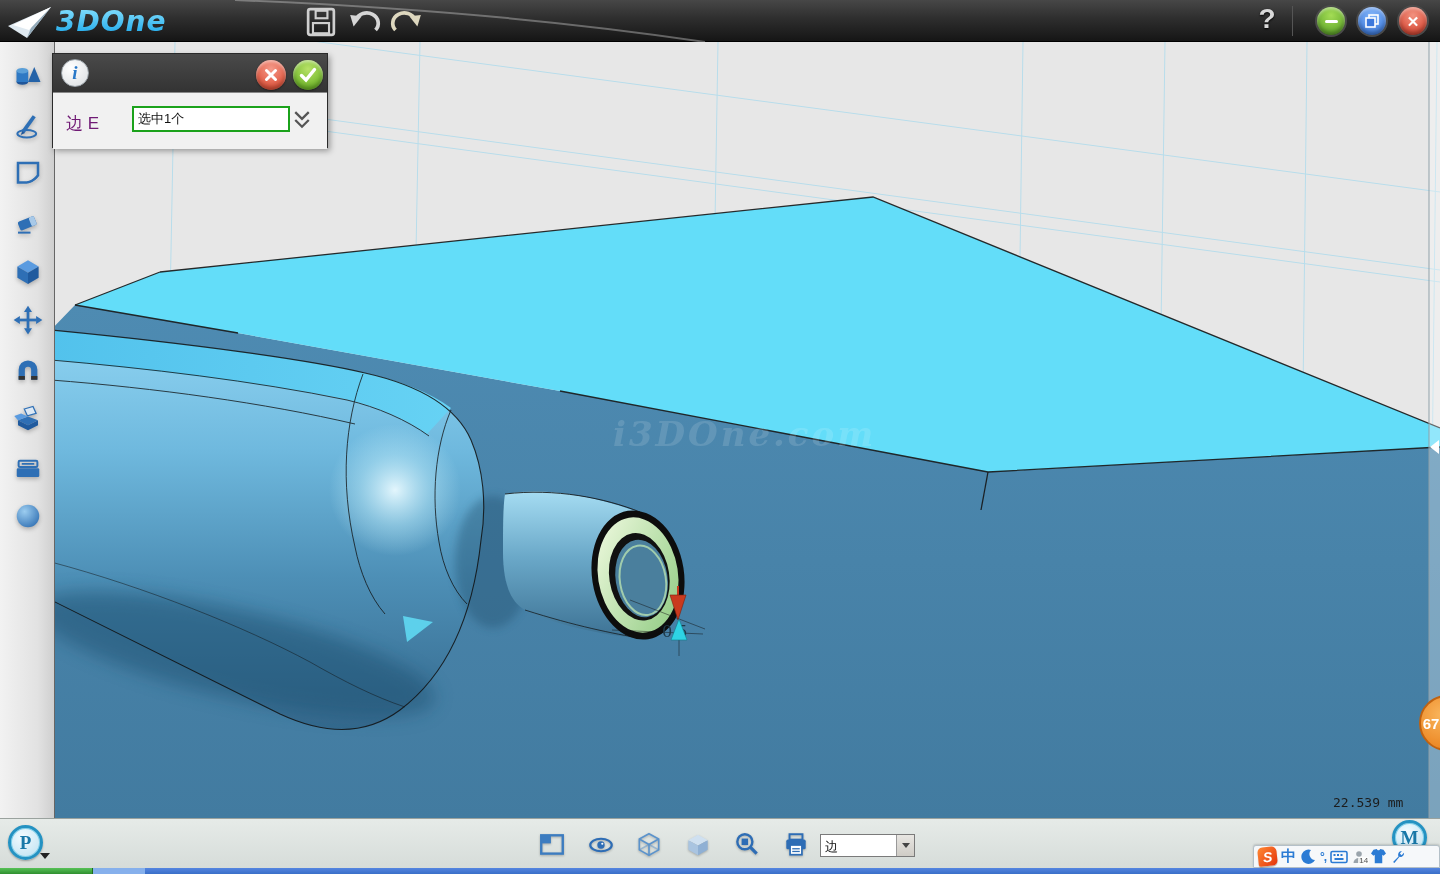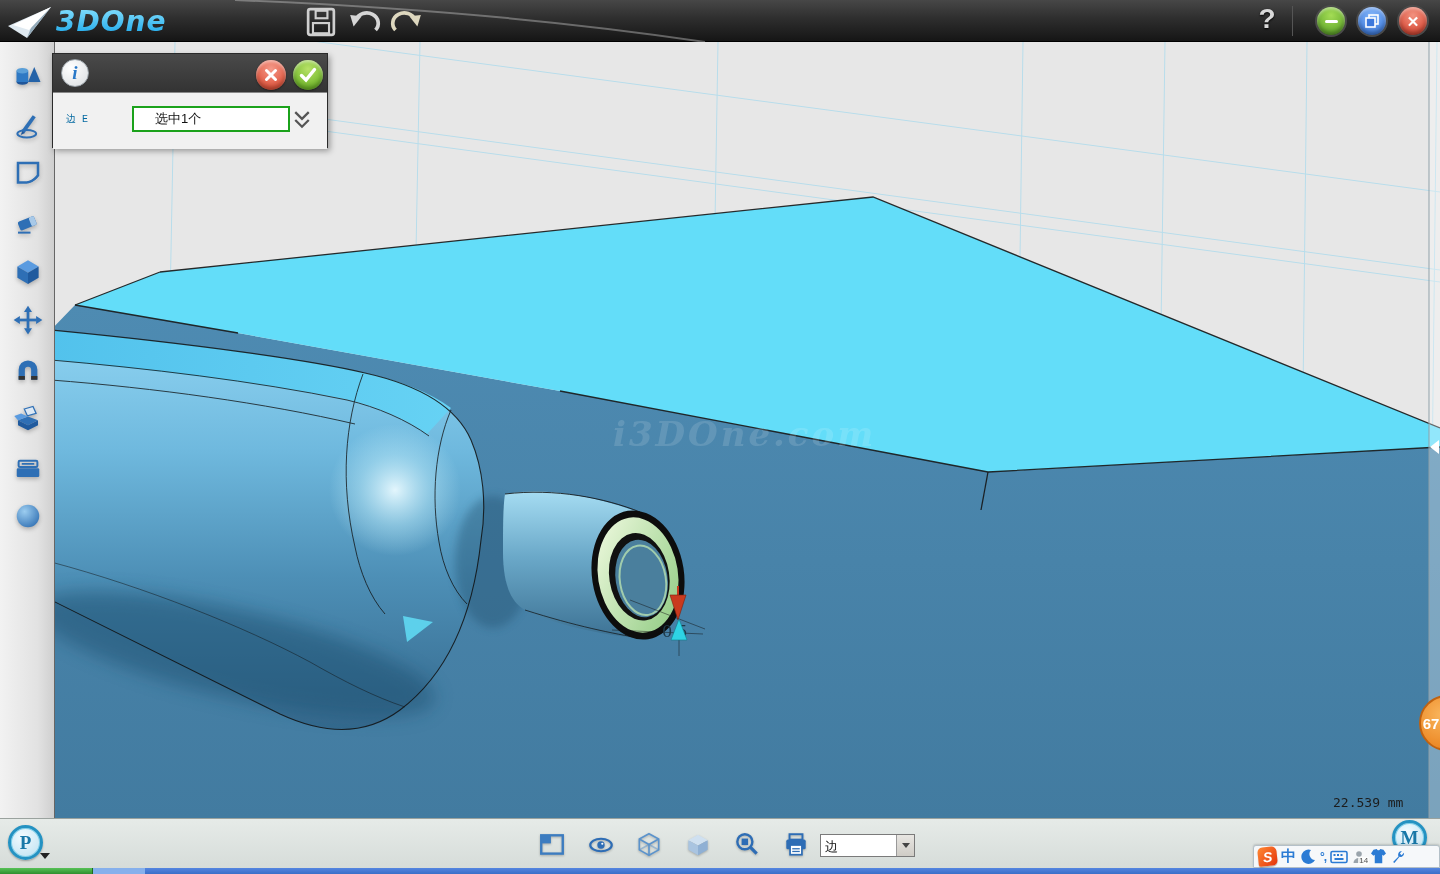--- a/index.html
+++ b/index.html
@@ -47,23 +47,23 @@
     background:radial-gradient(circle at 35% 30%,#ffffff,#d9dde0);
     border:1px solid #9aa2a8; color:#2878c8; font-family:"Liberation Serif",serif;
     font-weight:bold; font-style:italic; font-size:19px; text-align:center; line-height:26px; }
   .dlg-btn { top:6px; width:30px; height:30px; border-radius:50%; cursor:pointer;
     display:flex; align-items:center; justify-content:center;
     box-shadow:inset 0 2px 3px rgba(255,255,255,.5), inset 0 -3px 4px rgba(0,0,0,.3), 0 1px 2px rgba(0,0,0,.4); }
   #dlg-cancel { left:203px; background:radial-gradient(circle at 50% 30%,#f49a8a,#d83b20); }
   #dlg-ok { left:240px; background:radial-gradient(circle at 50% 30%,#b8e268,#55a513); }
   #dialog-body { left:0; top:38px; width:100%; height:57px; background:#f1f1f1;
     border-top:1px solid #888; }
-  #dlg-label { left:13px; top:19px; font-size:10px; color:#0369a1;font-family:Liberation Mono, monospace; }
+  #dlg-label { left:13px; top:19px; font-size:17px; color:#701a75; }
   #dlg-input { left:79px; top:13px; width:158px; height:26px; border:2px solid #1ba21b;
-    background:#fff; font-size:13px; padding:0 21px; color:#111;
+    background:#fff; font-size:13px; padding:0 4px; color:#111;
     font-family:"Liberation Sans",sans-serif; outline:none; }
   #dlg-expand { left:240px; top:16px; width:18px; height:22px; cursor:pointer; }
 
   
   #bottombar { left:0; top:818px; width:1440px; height:50px;
     background:linear-gradient(#e6ebe8,#d6dcd9); border-top:1px solid #9aa29e; z-index:10; }
   .badge-circle { width:35px; height:35px; border-radius:50%;
     border:3px solid #2492c2; background:radial-gradient(circle at 40% 30%,#f2fbff,#badff0);
     box-shadow:inset 0 0 0 1px #7fd0ea, 0 1px 2px rgba(0,0,0,.3);
     color:#1878a8; font-family:"Liberation Serif",serif; font-weight:bold;

